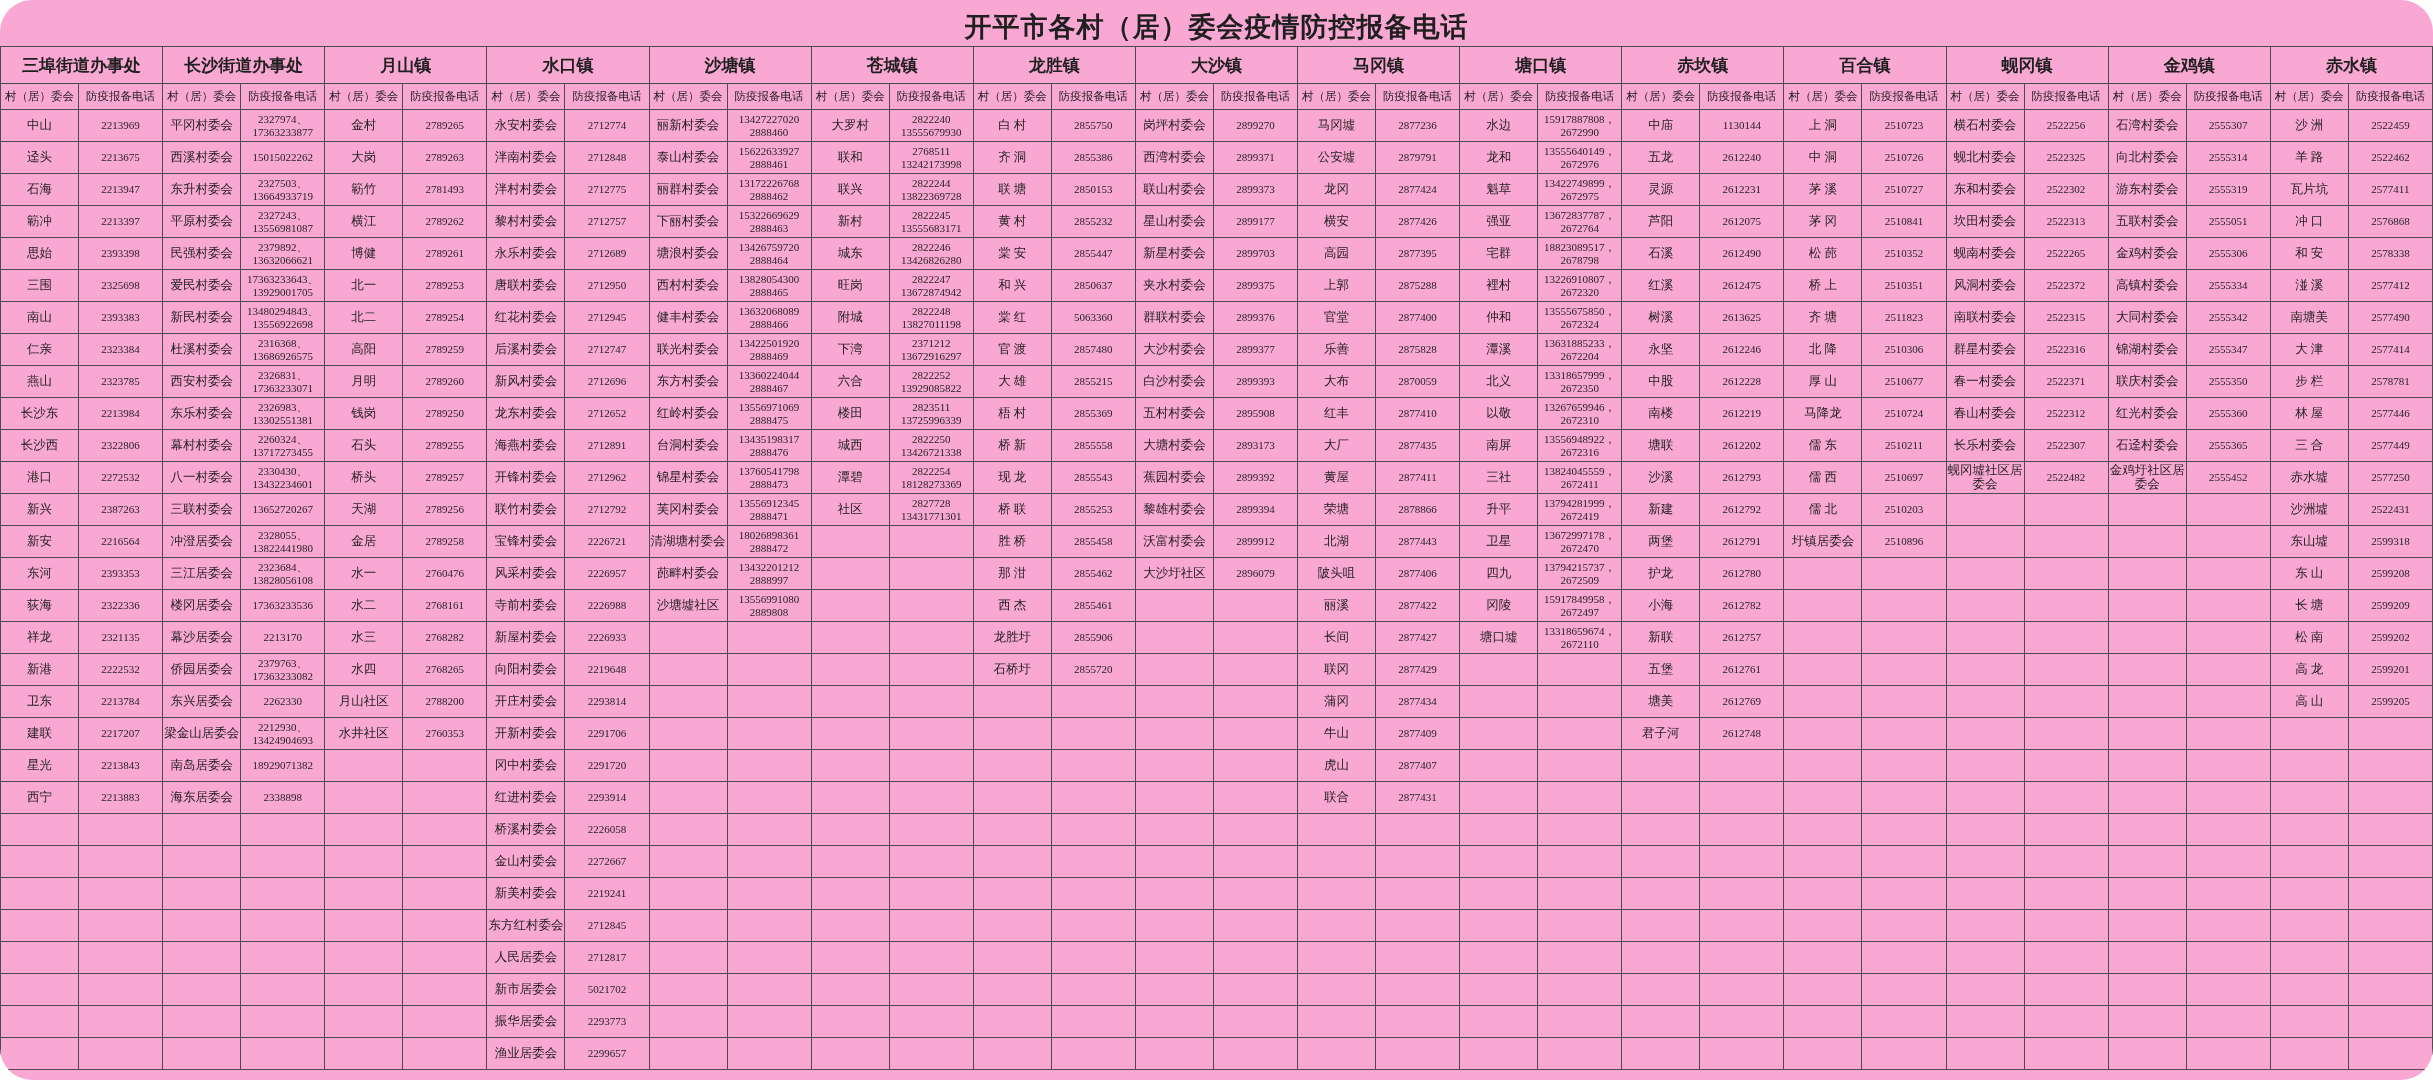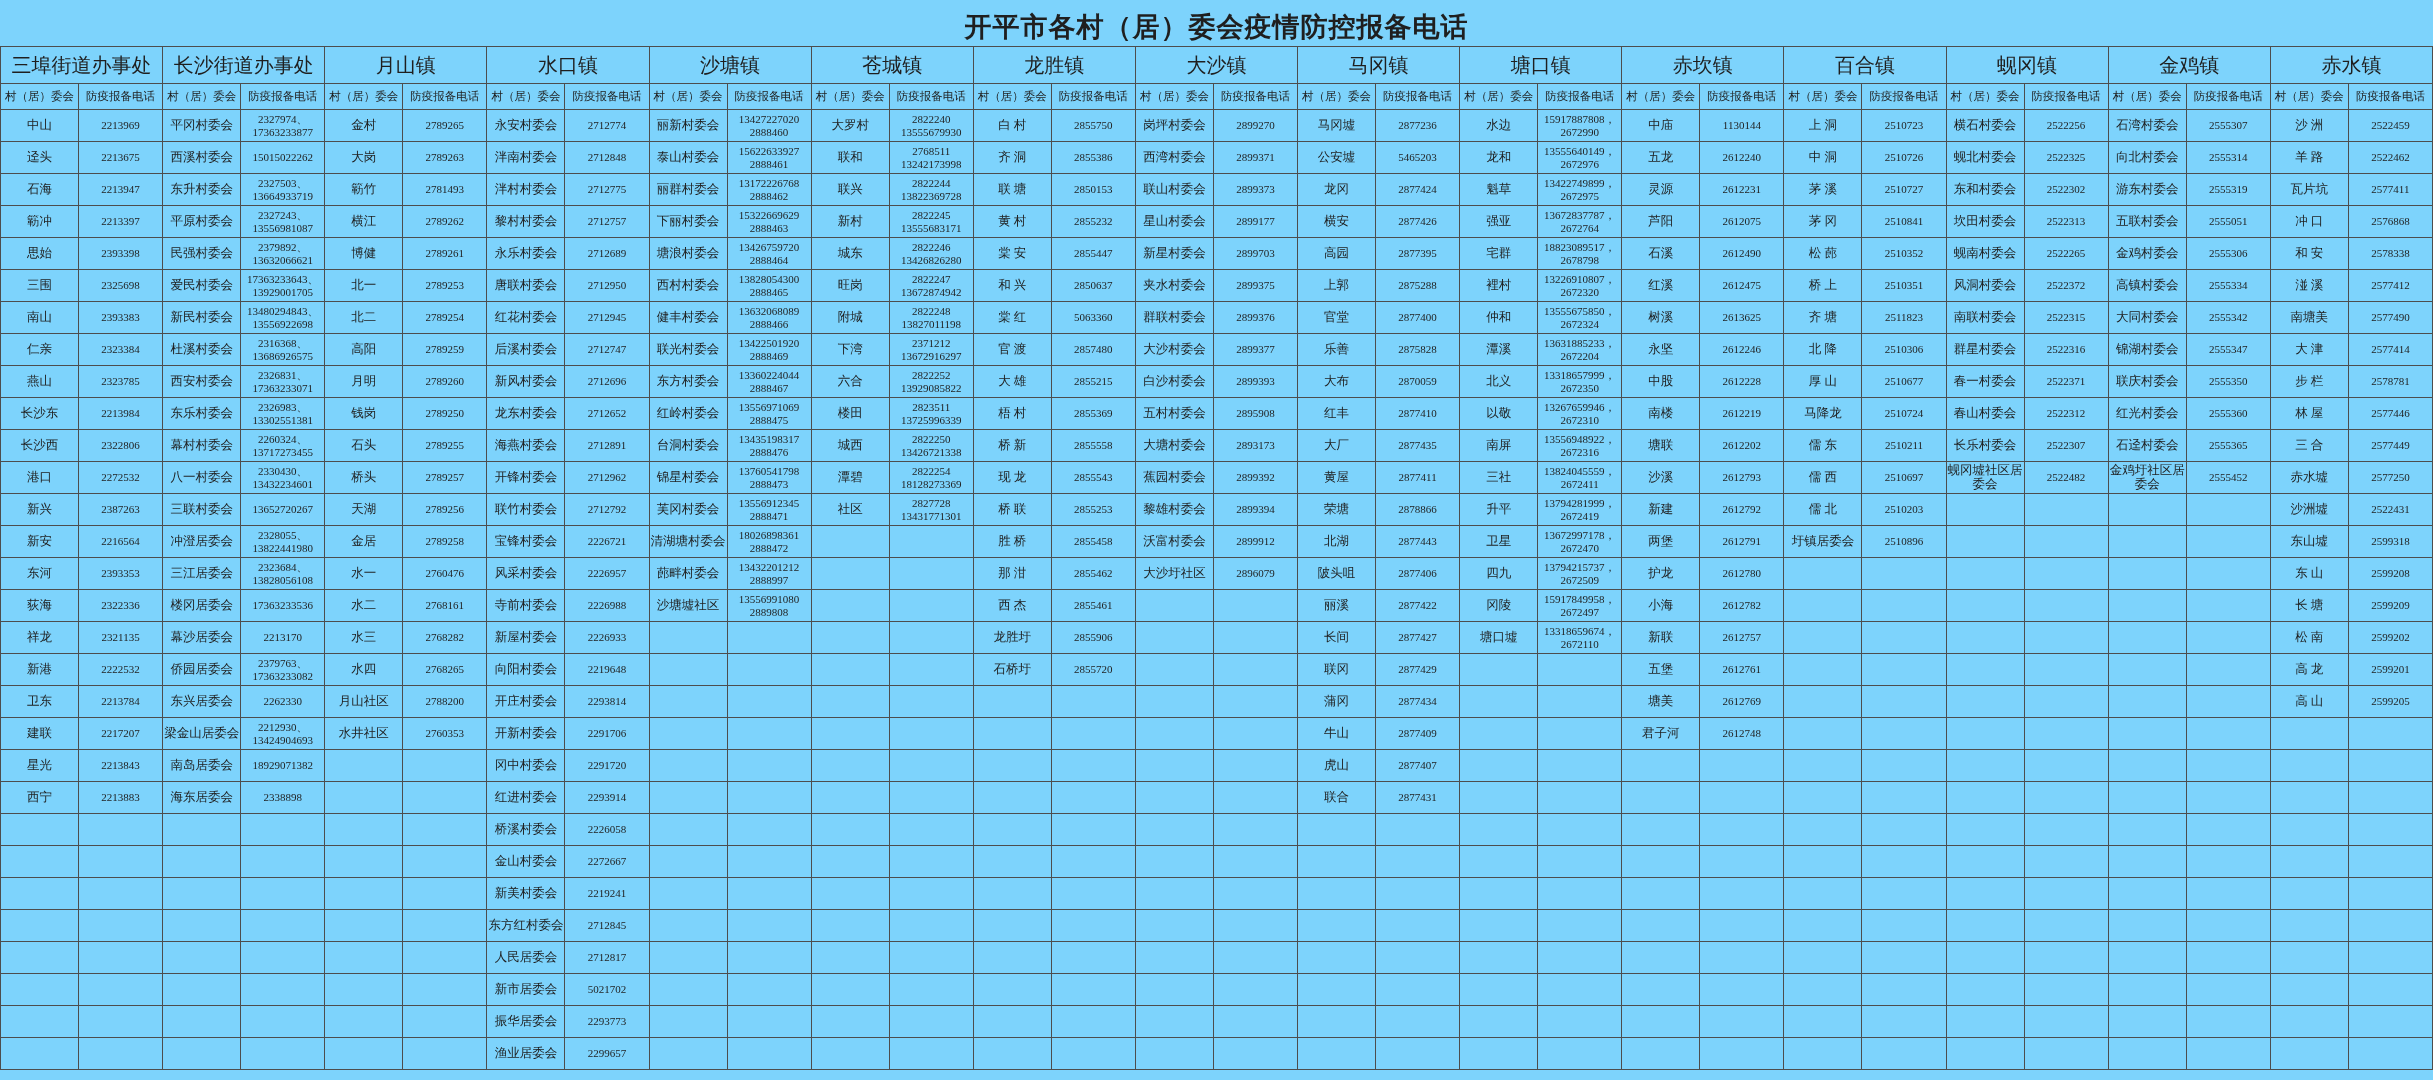--- a/index.html
+++ b/index.html
@@ -1,24 +1,24 @@
 <!DOCTYPE html>
 <html><head>
 <meta charset="utf-8">
 <style>
   html,body{margin:0;padding:0;background:#fff;}
-  .page{width:2433px;height:1080px;overflow:hidden;background:#7dd3fc;
-        font-family:"Liberation Serif","DejaVu Serif",serif;color:#1f1f1f;}
+  .page{width:2433px;height:1080px;overflow:hidden;background:#f9a8d4;
+        font-family:"Liberation Serif","DejaVu Serif",serif;color:#1f1f1f;border-radius:32px;}
   .title{height:46px;line-height:54px;text-align:center;font-weight:bold;
          font-size:27px;letter-spacing:1px;}
   table{width:2433px;border-collapse:collapse;table-layout:fixed;}
   col.vc{width:78px;} col.pc{width:84px;}
   th,td{border:1px solid #4d4d4d;padding:0 1px;text-align:center;
         vertical-align:middle;overflow:hidden;}
-  th.town-h{height:36px;font-size:20px;font-weight:normal;}
+  th.town-h{height:36px;font-size:17px;font-weight:bold;}
   th.sub-h{height:25px;font-size:11.5px;font-weight:normal;white-space:nowrap;}
   td.v{font-size:12.5px;height:31px;line-height:1.1;}
   td.p{font-size:11px;white-space:pre-line;line-height:1.12;}
 </style>
 </head>
 <body>
 
 <div class="page">
   <div class="title">开平市各村（居）委会疫情防控报备电话</div>
   <table>
@@ -155,21 +155,21 @@
           <td class="p">15622633927
 2888461</td>
           <td class="v">联和</td>
           <td class="p">2768511
 13242173998</td>
           <td class="v">齐 洞</td>
           <td class="p">2855386</td>
           <td class="v">西湾村委会</td>
           <td class="p">2899371</td>
           <td class="v">公安墟</td>
-          <td class="p">5465203</td>
+          <td class="p">2879791</td>
           <td class="v">龙和</td>
           <td class="p">13555640149，
 2672976</td>
           <td class="v">五龙</td>
           <td class="p">2612240</td>
           <td class="v">中 洞</td>
           <td class="p">2510726</td>
           <td class="v">蚬北村委会</td>
           <td class="p">2522325</td>
           <td class="v">向北村委会</td>

